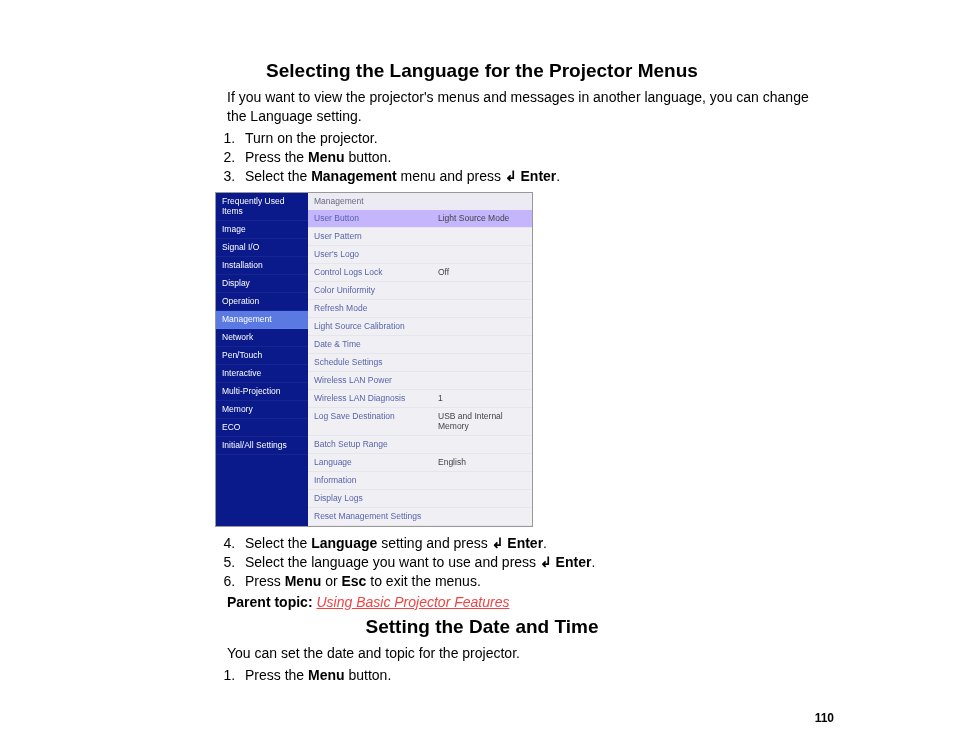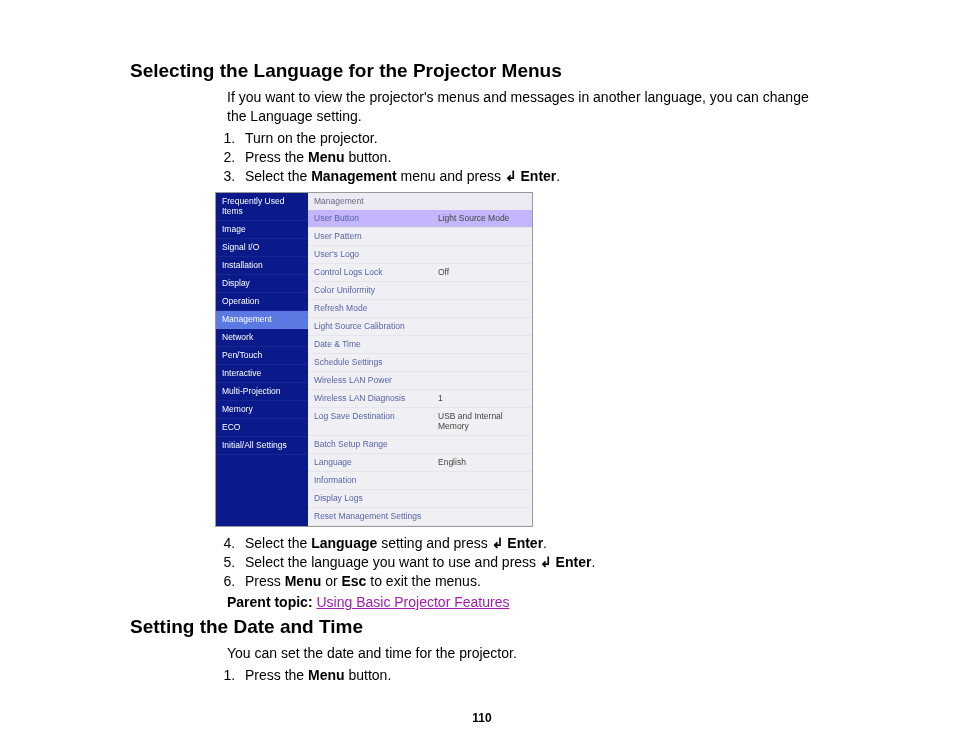--- a/index.html
+++ b/index.html
@@ -12,33 +12,34 @@
     background: #fff;
   }
   .page {
     padding: 60px 120px 40px 130px;
     box-sizing: border-box;
   }
   h2 {
     font-size: 19px;
     font-weight: bold;
     margin: 0 0 6px 0;
+    text-align: center;
   }
   .body-text {
     margin-left: 85px;
   }
   p { margin: 4px 12px; line-height: 1.35; }
   ol { margin: 4px 0 4px 0; padding-left: 24px; }
   ol li { margin: 3px 0; padding-left: 6px; }
   b { font-weight: bold; }
   .enter-icon {
     display: inline-block;
     font-weight: bold;
   }
-  .parent-link { color: #a21caf; }
+  .parent-link { color: #ef4444; font-style: italic; }
   .figure {
     margin: 8px 0 8px 0;
   }
   .menu-shot {
     width: 316px;
     border: 1px solid #999;
     font-family: Arial, sans-serif;
     font-size: 8.5px;
     background: #fff;
   }
@@ -69,21 +70,21 @@
   .menu-shot .main .opt {
     display: flex;
     padding: 3.5px 6px;
     border-bottom: 1px solid #e5e5ec;
     color: #5763a8;
   }
   .menu-shot .main .opt.sel { background: #c4b5fd; }
   .menu-shot .main .opt .lab { flex: 0 0 112px; }
   .menu-shot .main .opt .val { color: #444; margin-left: 12px; }
   .page-num {
-    text-align: center;
+    text-align: right;
     font-weight: bold;
     font-size: 12px;
     margin-top: 28px;
   }
 </style>
 </head>
 <body>
 
 <div class="page">
 
@@ -212,21 +213,21 @@
 
     <p>
       <b>Parent topic:</b>
       <a href="#" class="parent-link">Using Basic Projector Features</a>
     </p>
   </div>
 
   <h2 style="">Setting the Date and Time</h2>
 
   <div class="body-text">
-    <p>You can set the date and time for the projector.</p>
+    <p>You can set the date and topic for the projector.</p>
     <ol>
       <li>
         <span>Press the </span><b>Menu</b><span> button.</span>
       </li>
     </ol>
   </div>
 
   <div class="page-num">110</div>
 </div>
 

